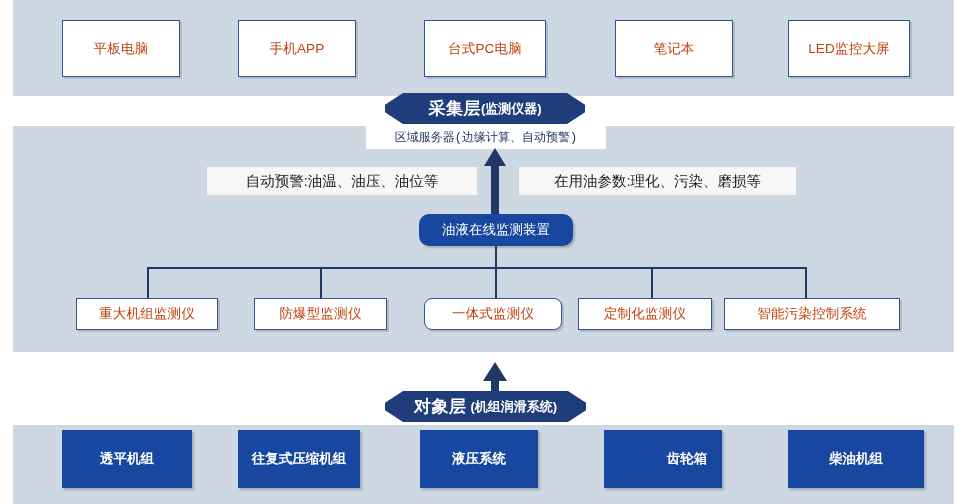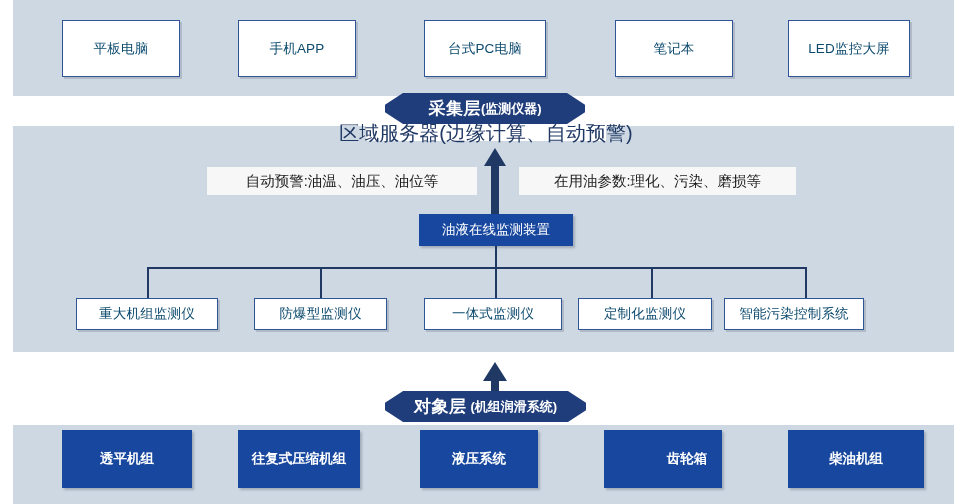--- a/index.html
+++ b/index.html
@@ -31,21 +31,21 @@
 
   
   .wbox {
     position: absolute;
     background: #ffffff;
     border: 1.2px solid #2f5597;
     box-sizing: border-box;
     display: flex;
     align-items: center;
     justify-content: center;
-    color: #0c4a6e;
+    color: #c2410c;
     font-size: 13.5px;
     letter-spacing: 0.2px;
     text-align: center;
     line-height: 1.15;
   }
   .wbox.shadowed {
     box-shadow: 2px 2px 0 rgba(140,150,165,0.45);
   }
 
   
@@ -143,62 +143,62 @@
   </div>
   <div class="wbox shadowed" style="left:788px; top:20px; width:122px; height:57px;">
     <span>LED监控大屏</span>
   </div>
 
   <div class="octagon" style="left:385px; top:93px; width:200px; height:31px;">
     <span class="big">采集层</span>
       <span class="small">(监测仪器)</span>
   </div>
 
-  <div class="chip blue-text" style="left:366px; top:125px; width:240px; height:16px; font-size:20px;">
+  <div class="chip blue-text" style="left:366px; top:125px; width:240px; height:24px; font-size:12px;font-family:Liberation Mono, monospace;">
     <span>区域服务器(边缘计算、自动预警)</span>
   </div>
 
   <div class="chip" style="left:207px; top:167px; width:270px; height:28px;">
     <span>自动预警:油温、油压、油位等</span>
   </div>
   <div class="chip" style="left:519px; top:167px; width:277px; height:28px;">
     <span>在用油参数:理化、污染、磨损等</span>
   </div>
 
   <div class="arrow-up" style="left:480px; top:148px;">
     <svg width="30" height="67" viewBox="0 0 30 67">
       <polygon points="15,0 26,18 19,18 19,67 11,67 11,18 4,18" fill="#1f3864"></polygon>
     </svg>
   </div>
 
-  <div class="fbox" style="left:419px; top:214px; width:154px; height:32px; font-weight:400;">
+  <div class="fbox" style="left:419px; top:214px; width:154px; height:32px; font-weight:400;border-radius:10px;">
     <span>油液在线监测装置</span>
   </div>
 
   <div class="vline" style="left:495px; top:246px; height:22px;"></div>
   <div class="hline" style="left:147px; top:267px; width:659px;"></div>
   <div class="vline" style="left:147px; top:267px; height:32px;"></div>
   <div class="vline" style="left:320px; top:267px; height:32px;"></div>
   <div class="vline" style="left:495px; top:267px; height:32px;"></div>
   <div class="vline" style="left:651px; top:267px; height:32px;"></div>
   <div class="vline" style="left:805px; top:267px; height:32px;"></div>
 
   <div class="wbox shadowed" style="left:76px; top:298px; width:142px; height:32px;">
     <span>重大机组监测仪</span>
   </div>
   <div class="wbox shadowed" style="left:254px; top:298px; width:133px; height:32px;">
     <span>防爆型监测仪</span>
   </div>
-  <div class="wbox shadowed" style="left:424px; top:298px; width:138px; height:32px;">
+  <div class="wbox shadowed" style="left:424px; top:298px; width:138px; height:32px;border-radius:8px;">
     <span>一体式监测仪</span>
   </div>
   <div class="wbox shadowed" style="left:578px; top:298px; width:134px; height:32px;">
     <span>定制化监测仪</span>
   </div>
-  <div class="wbox shadowed" style="left:724px; top:298px; width:140px; height:32px;">
+  <div class="wbox shadowed" style="left:724px; top:298px; width:176px; height:32px;">
     <span>智能污染控制系统</span>
   </div>
 
   <div class="arrow-up" style="left:479px; top:362px;">
     <svg width="32" height="40" viewBox="0 0 32 40">
       <polygon points="16,0 28,19 20,19 20,40 12,40 12,19 4,19" fill="#1f3864"></polygon>
     </svg>
   </div>
 
   <div class="octagon" style="left:385px; top:391px; width:201px; height:31px;">

